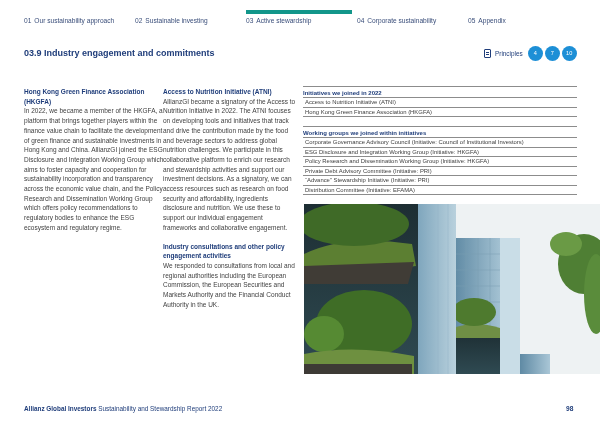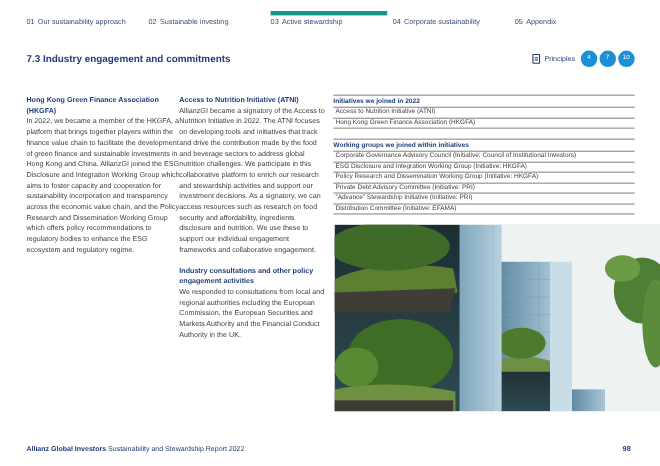--- a/index.html
+++ b/index.html
@@ -60,21 +60,21 @@
     <span class="num">03</span><span>Active stewardship</span>
   </div>
   <div class="nav-item" style="left:357px">
     <span class="num">04</span><span>Corporate sustainability</span>
   </div>
   <div class="nav-item" style="left:468px">
     <span class="num">05</span><span>Appendix</span>
   </div>
 </nav>
 
-<h1 class="page-title">7.3 Industry engagement and commitments</h1>
+<h1 class="page-title">03.9 Industry engagement and commitments</h1>
 
 <div class="principles">
   <span class="doc-icon"></span>
   <span class="principles-label">Principles</span>
   <span class="badge">4</span>
   <span class="badge">7</span>
   <span class="badge">10</span>
 </div>
 
 <section class="col col-1">

